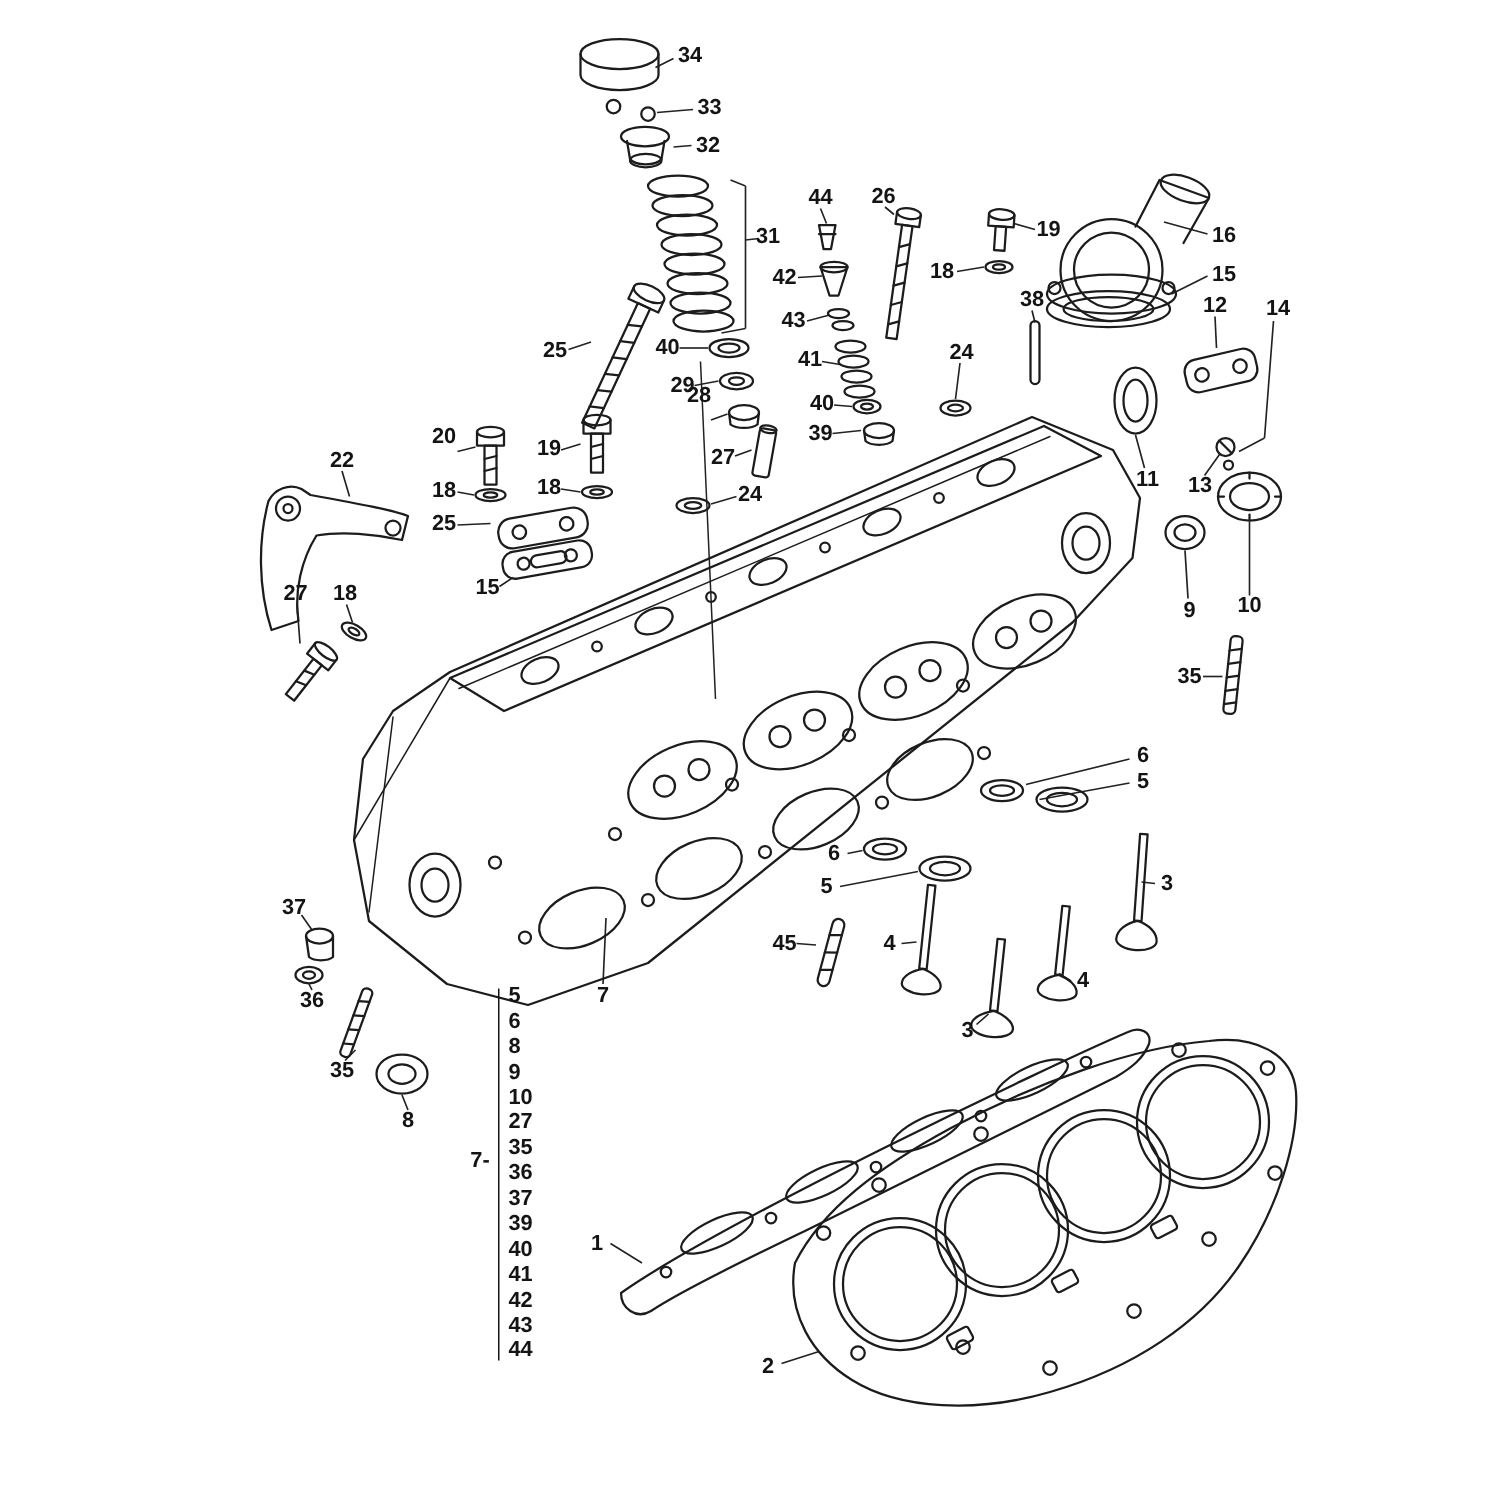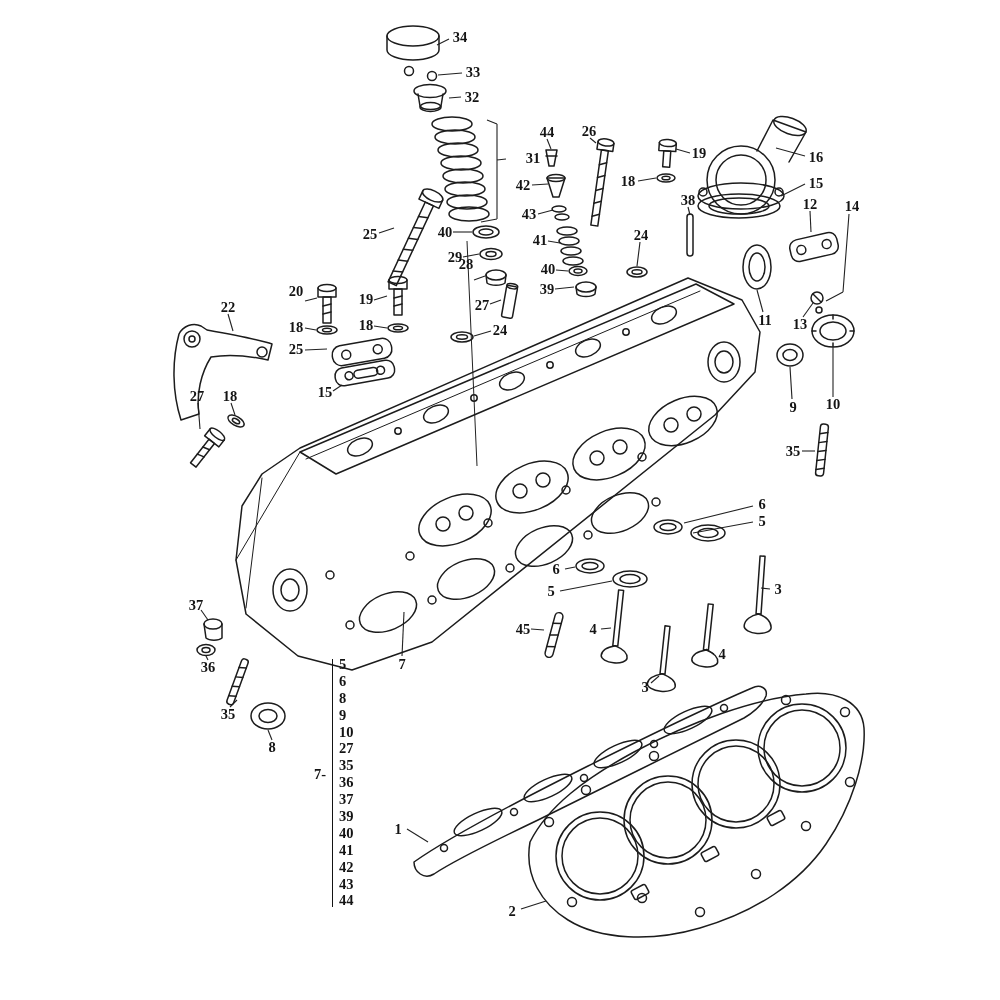--- a/index.html
+++ b/index.html
@@ -1,17 +1,17 @@
 <!DOCTYPE html>
 <html><head>
 <meta charset="utf-8">
 <style>
   html,body{margin:0;padding:0;background:#fff;}
   .stage{position:relative;width:1000px;height:1000px;background:#fff;overflow:hidden;
-         font-family:Liberation Serif, serif;}
+         font-family:Liberation Sans, sans-serif;}
   .stage svg{position:absolute;left:0;top:0;}
   svg .pt{stroke:#1c1c1c;fill:none;stroke-width:1.5;stroke-linecap:round;stroke-linejoin:round;}
   svg .ld{stroke:#222;fill:none;stroke-width:1.1;}
   svg .thin{stroke-width:1;}
   .callout{position:absolute;transform:translate(-50%,-50%);font-size:14.5px;font-weight:700;
            color:#141414;white-space:nowrap;}
   .plist{position:absolute;left:339px;top:656px;}
   .plist .row{display:block;font-size:14.5px;font-weight:700;color:#141414;height:16.9px;line-height:16.9px;}
   .plist-bracket{position:absolute;left:332px;top:659px;height:248px;width:5px;
                  border-left:1.6px solid #141414;}
@@ -429,21 +429,21 @@
     <circle cx="586" cy="790" r="4.5"></circle>
     <rect x="632" y="887" width="16" height="10" rx="2" transform="rotate(-28 640 892)"></rect>
     <rect x="702" y="849" width="16" height="10" rx="2" transform="rotate(-28 710 854)"></rect>
     <rect x="768" y="813" width="16" height="10" rx="2" transform="rotate(-28 776 818)"></rect>
   </g>
 </svg>
 
   <div class="callout" style="left:460px;top:37px">34</div>
   <div class="callout" style="left:473px;top:72px">33</div>
   <div class="callout" style="left:472px;top:97px">32</div>
-  <div class="callout" style="left:533px;top:158px">31</div>
+  <div class="callout" style="left:512px;top:158px">31</div>
   <div class="callout" style="left:547px;top:132px">44</div>
   <div class="callout" style="left:589px;top:131px">26</div>
   <div class="callout" style="left:699px;top:153px">19</div>
   <div class="callout" style="left:816px;top:157px">16</div>
   <div class="callout" style="left:628px;top:181px">18</div>
   <div class="callout" style="left:816px;top:183px">15</div>
   <div class="callout" style="left:523px;top:185px">42</div>
   <div class="callout" style="left:688px;top:200px">38</div>
   <div class="callout" style="left:810px;top:204px">12</div>
   <div class="callout" style="left:852px;top:206px">14</div>

